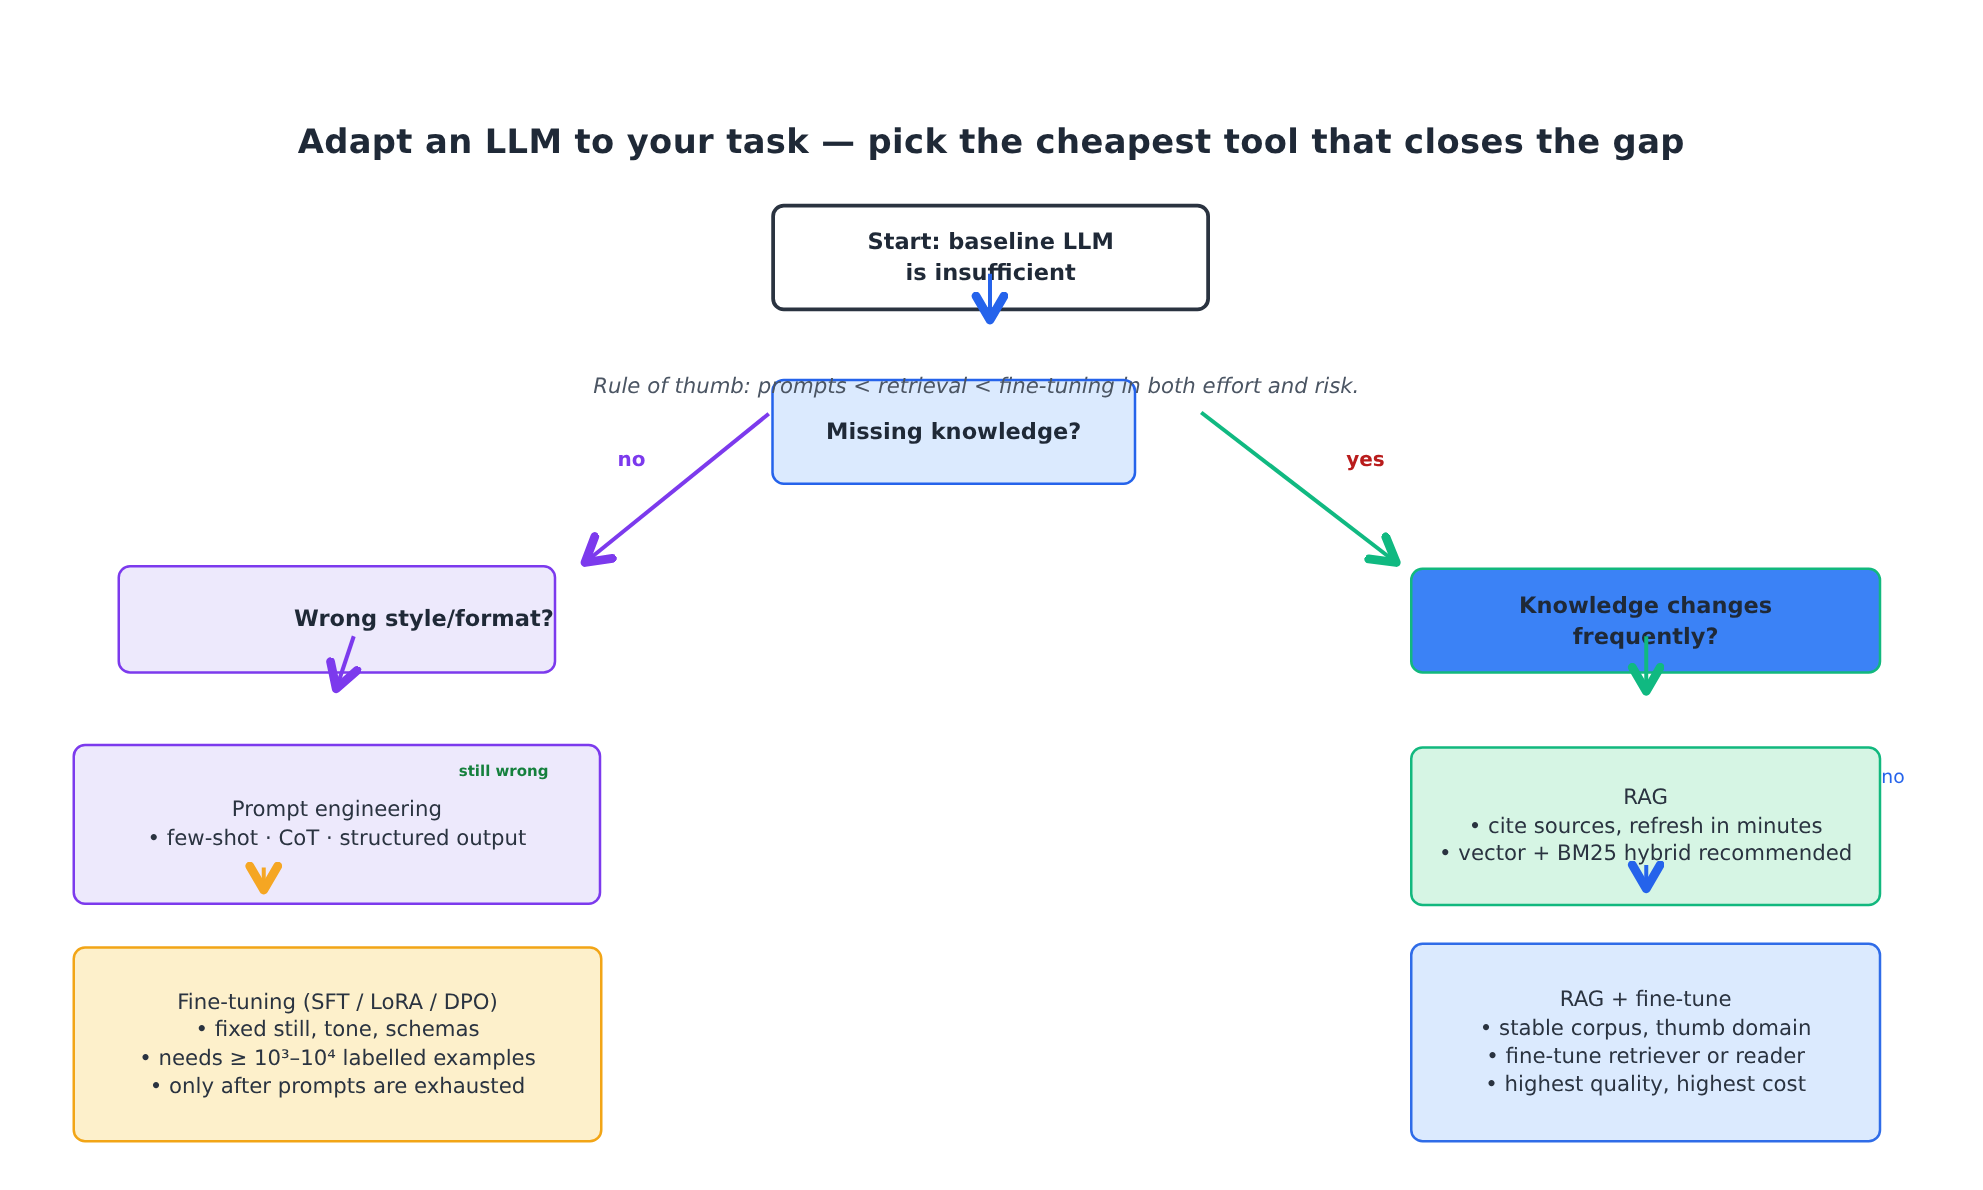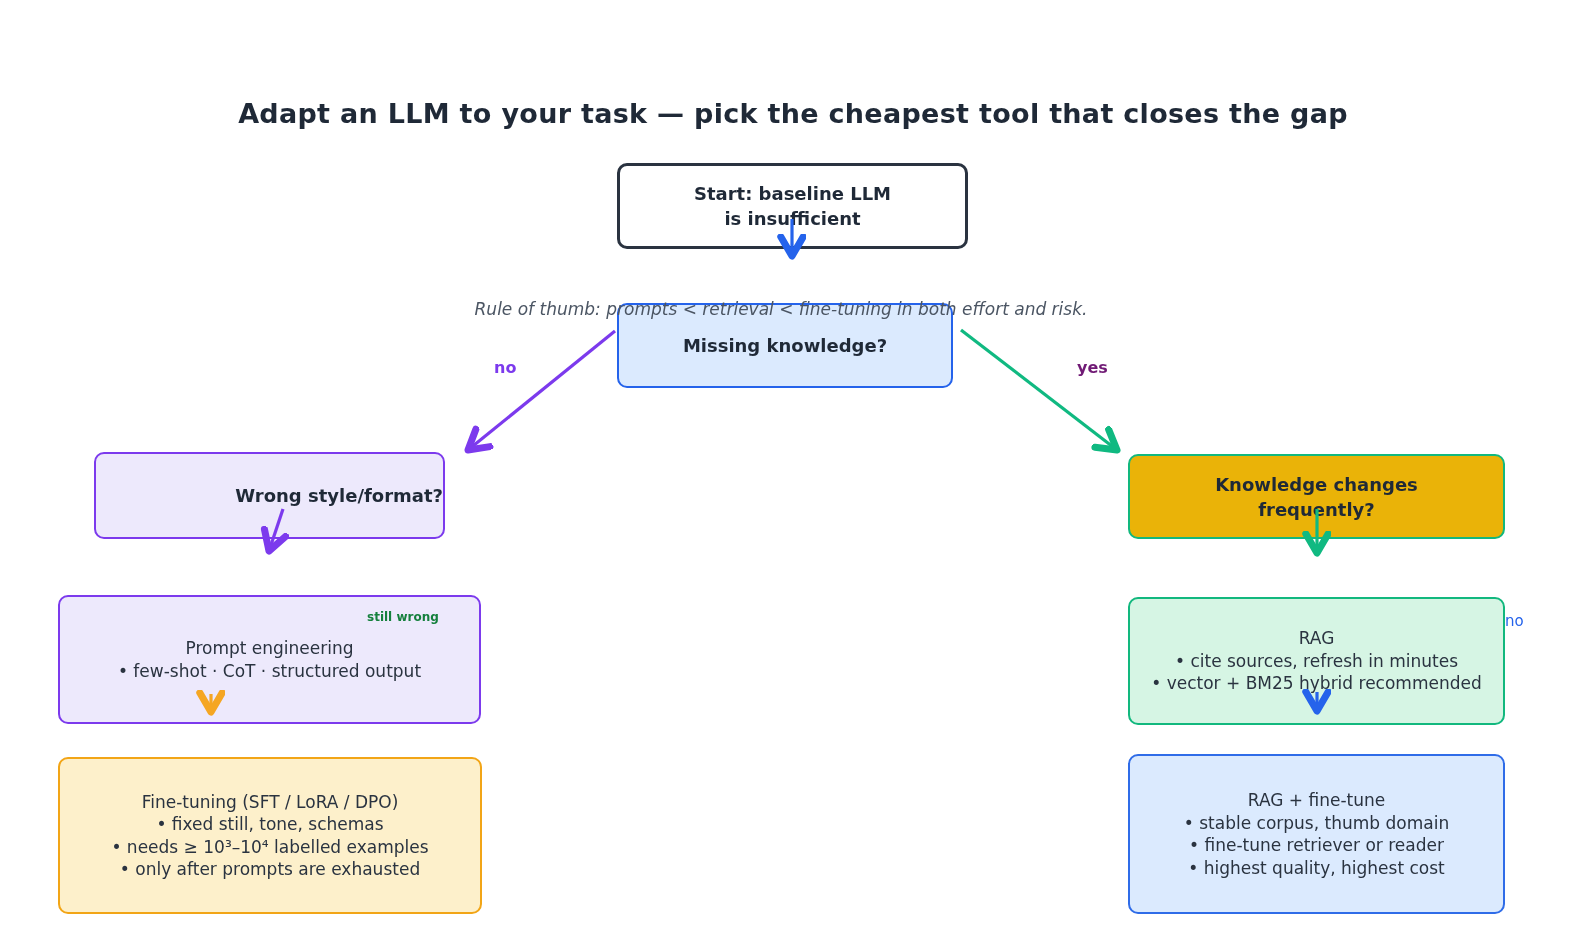--- a/index.html
+++ b/index.html
@@ -17,31 +17,31 @@
   }
   .node {
     position:absolute; box-sizing:border-box; border-radius:10px; z-index:2;
     display:flex; flex-direction:column; justify-content:center; align-items:center;
     text-align:center;
     margin-top:32px;
   }
   .q  { font-weight:bold; font-size:18px; line-height:25px; color:#1f2937; }
   .bd { font-size:17px; line-height:22.5px; color:#2a3340; }
   .n-start   { left:617px;  top:131px; width:351px; height:86px;  background:#ffffff; border:3px solid #2a3340; }
-  .n-missing { left:617px;  top:271px; width:336px; height:85px;  background:#dbeafe; border:2.5px solid #2563eb; }
+  .n-missing { left:617px;  top:271px; width:292px; height:85px;  background:#dbeafe; border:2.5px solid #2563eb; }
   .n-wrong   { left:94px;  top:420px; width:351px; height:87px;  background:#ede9fc; border:2.5px solid #7c3aed;align-items:flex-end; }
   .n-prompt  { left:58px;   top:563px; width:423px; height:129px; background:#ede9fc; border:2.5px solid #7c3aed; }
   .n-finetune{ left:58px;   top:725px; width:424px; height:157px; background:#fdf0cb; border:2.5px solid #f2a516; }
-  .n-knows   { left:1128px; top:422px; width:377px; height:85px;  background:#eab308; border:2.5px solid #12b87e; }
+  .n-knows   { left:1128px; top:422px; width:377px; height:85px;  background:#3b82f6; border:2.5px solid #12b87e; }
   .n-rag     { left:1128px; top:565px; width:377px; height:128px; background:#d6f5e4; border:2.5px solid #12b87e; }
   .n-ragft   { left:1128px; top:722px; width:377px; height:160px; background:#dbeafe; border:2.5px solid #2f6ce8; }
   #arrow-layer { position:absolute; left:0; top:0; z-index:3; pointer-events:none; }
   .edge-label { position:absolute; z-index:5; white-space:nowrap; }
   .lbl-no-left    { left:494px;  top:358px; font-size:16px; font-weight:bold; color:#7c3aed; }
-  .lbl-yes-right  { left:1077px; top:358px; font-size:16px; font-weight:bold; color:#701a75; }
+  .lbl-yes-right  { left:1077px; top:358px; font-size:16px; font-weight:bold; color:#b91c1c; }
   .lbl-still-wrong{ left:367px;  top:610px; font-size:12px; color:#15803d;font-weight:bold; }
   .lbl-no-right   { left:1505px; top:612px; font-size:15px; color:#2563eb; }
 </style>
 </head>
 <body>
 
 <div id="canvas">
 
   <div id="page-title">Adapt an LLM to your task — pick the cheapest tool that closes the gap</div>
 

